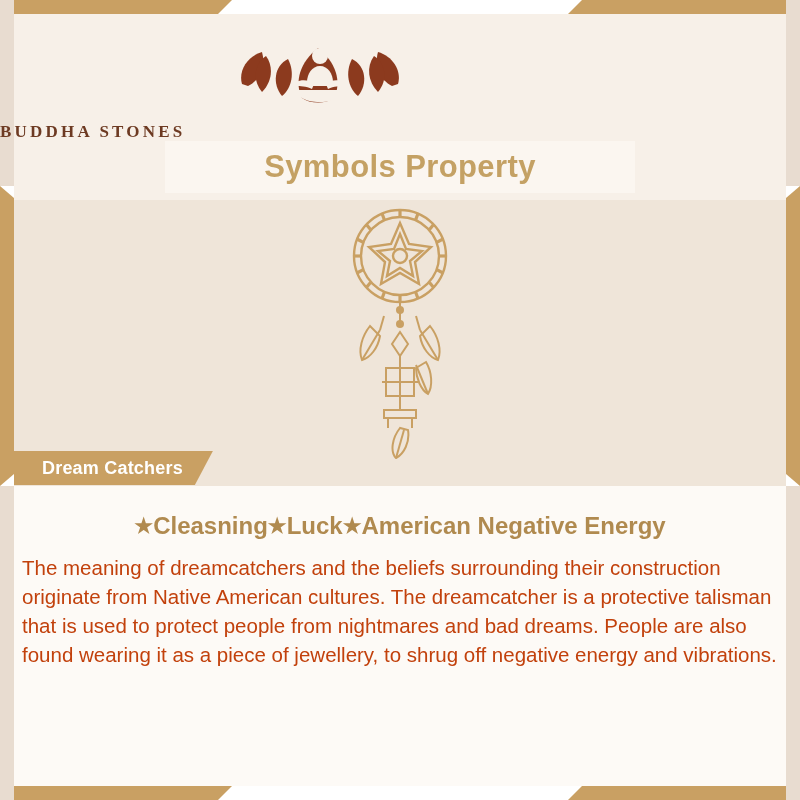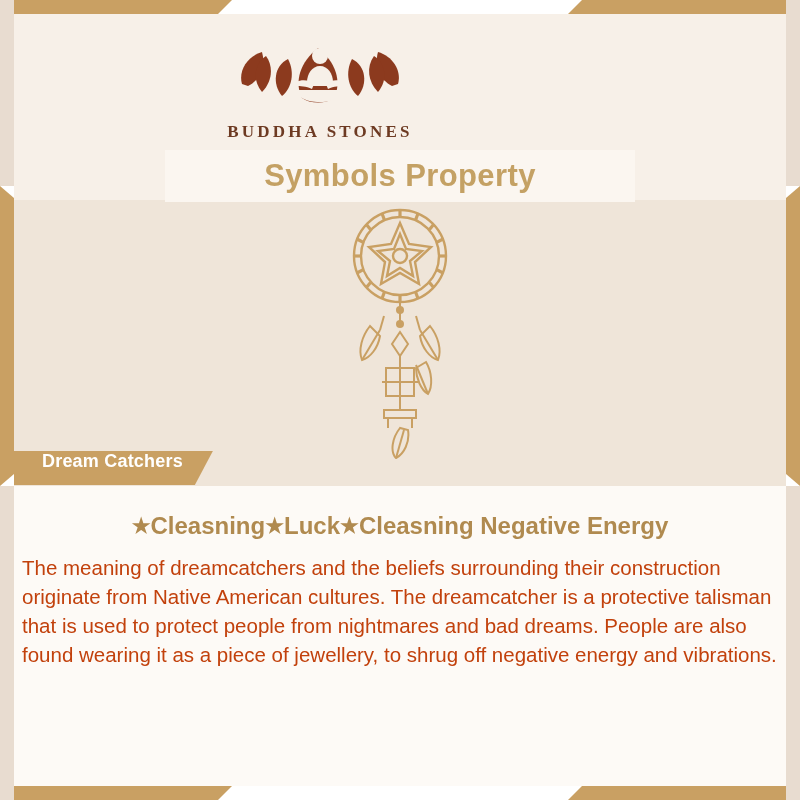--- a/index.html
+++ b/index.html
@@ -104,39 +104,38 @@
     left: 14px; top: 486px;
     width: 772px; height: 300px;
     background: #fdfaf6;
   }
 
   
   .logo-wrap {
     position: absolute;
     left: 0; top: 22px;
     width: 640px;
-    text-align: center;
   }
   .logo-mark {
     display: block;
     margin: 0 auto;
   }
   .logo-text {
     margin-top: 4px;
     font-size: 17px;
     letter-spacing: 3.2px;
     color: #6d3a22;
     font-weight: bold;
     font-family: "Liberation Serif", serif;
   }
 
   
   .title-banner {
     position: absolute;
-    left: 165px; top: 150px;
+    left: 165px; top: 141px;
     width: 470px; height: 52px;
     background: #fbf6f0;
     display: flex;
     align-items: center;
     justify-content: center;
   }
   .title-text {
     font-size: 31px;
     font-weight: bold;
     color: #c4a164;
@@ -150,21 +149,21 @@
   }
 
   
   .tag {
     position: absolute;
     left: 14px; top: 451px;
     height: 34px;
     background: #c9a063;
     padding: 0 30px 0 28px;
     display: flex;
-    align-items: flex-start;
+    align-items: center;
     clip-path: polygon(0 0, 100% 0, calc(100% - 18px) 100%, 0 100%);
   }
   .tag-text {
     color: #ffffff;
     font-size: 18px;
     font-weight: bold;
     letter-spacing: 0.2px;
   }
 
   
@@ -319,18 +318,18 @@
         </g>
       </g>
     </svg>
   </div>
 
   <div class="tag">
     <span class="tag-text">Dream Catchers</span>
   </div>
 
   <div class="keywords">
-    <span class="star">★</span><span>Cleasning</span><span class="star">★</span><span>Luck</span><span class="star">★</span><span>Cleasning Negative Energy</span>
+    <span class="star">★</span><span>Cleasning</span><span class="star">★</span><span>Luck</span><span class="star">★</span><span>American Negative Energy</span>
   </div>
 
   <div class="body-copy">The meaning of dreamcatchers and the beliefs surrounding their construction originate from Native American cultures. The dreamcatcher is a protective talisman that is used to protect people from nightmares and bad dreams. People are also found wearing it as a piece of jewellery, to shrug off negative energy and vibrations.</div>
 
 </div>
 
 </body></html>

